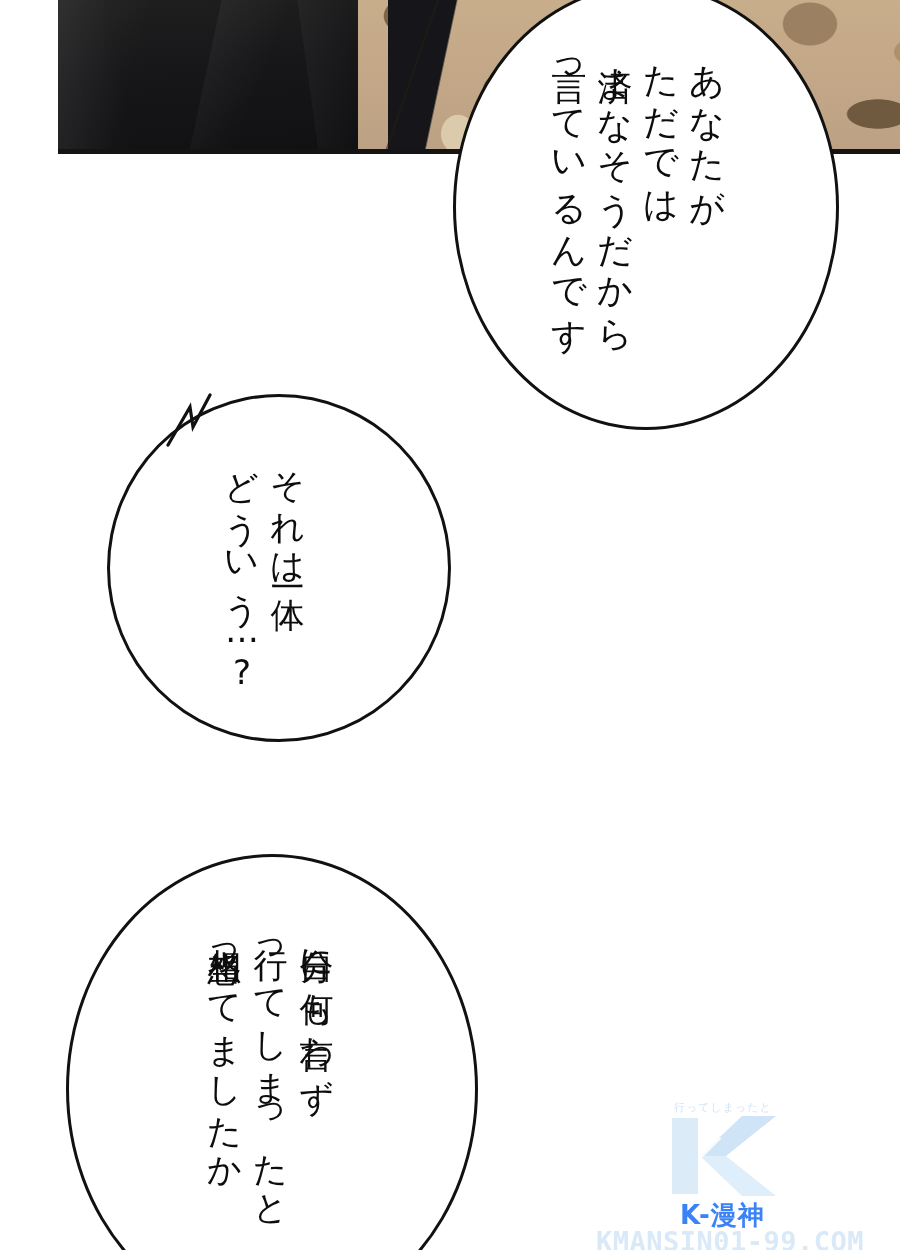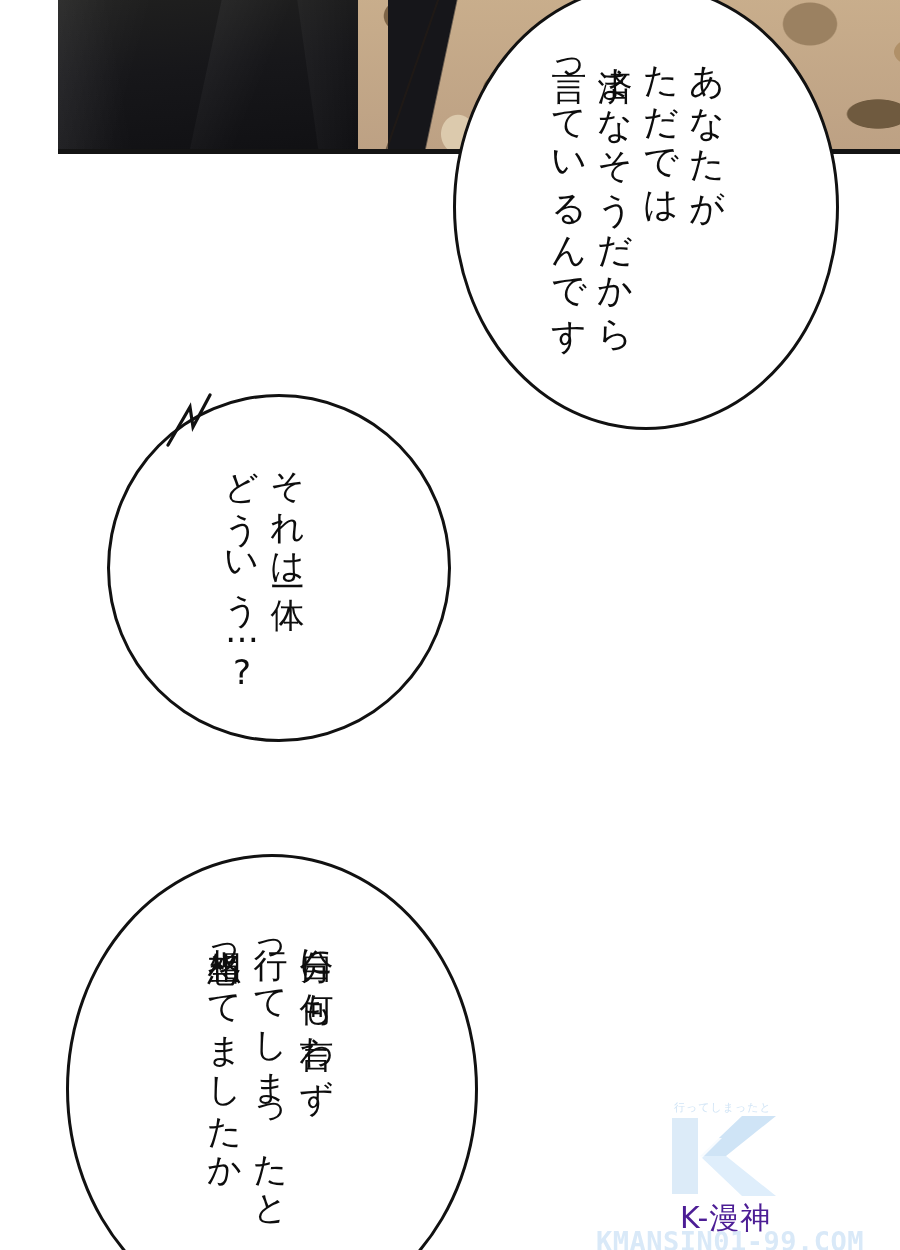--- a/index.html
+++ b/index.html
@@ -204,23 +204,23 @@
     position: absolute;
     left: 68px;
     top: 14px;
     width: 122px;
     height: 88px;
   }
   .wm-sub {
     position: absolute;
     left: 84px;
     top: 100px;
-    font-size: 30px;
-    font-weight: normal;
-    color: #4c1d95;
+    font-size: 26px;
+    font-weight: bold;
+    color: #3b82f6;
     letter-spacing: 1px;
     white-space: nowrap;
   }
   .wm-domain {
     position: absolute;
     left: 0px;
     top: 128px;
     font-family: "DejaVu Sans Mono", "Liberation Mono", monospace;
     font-size: 27px;
     font-weight: bold;

